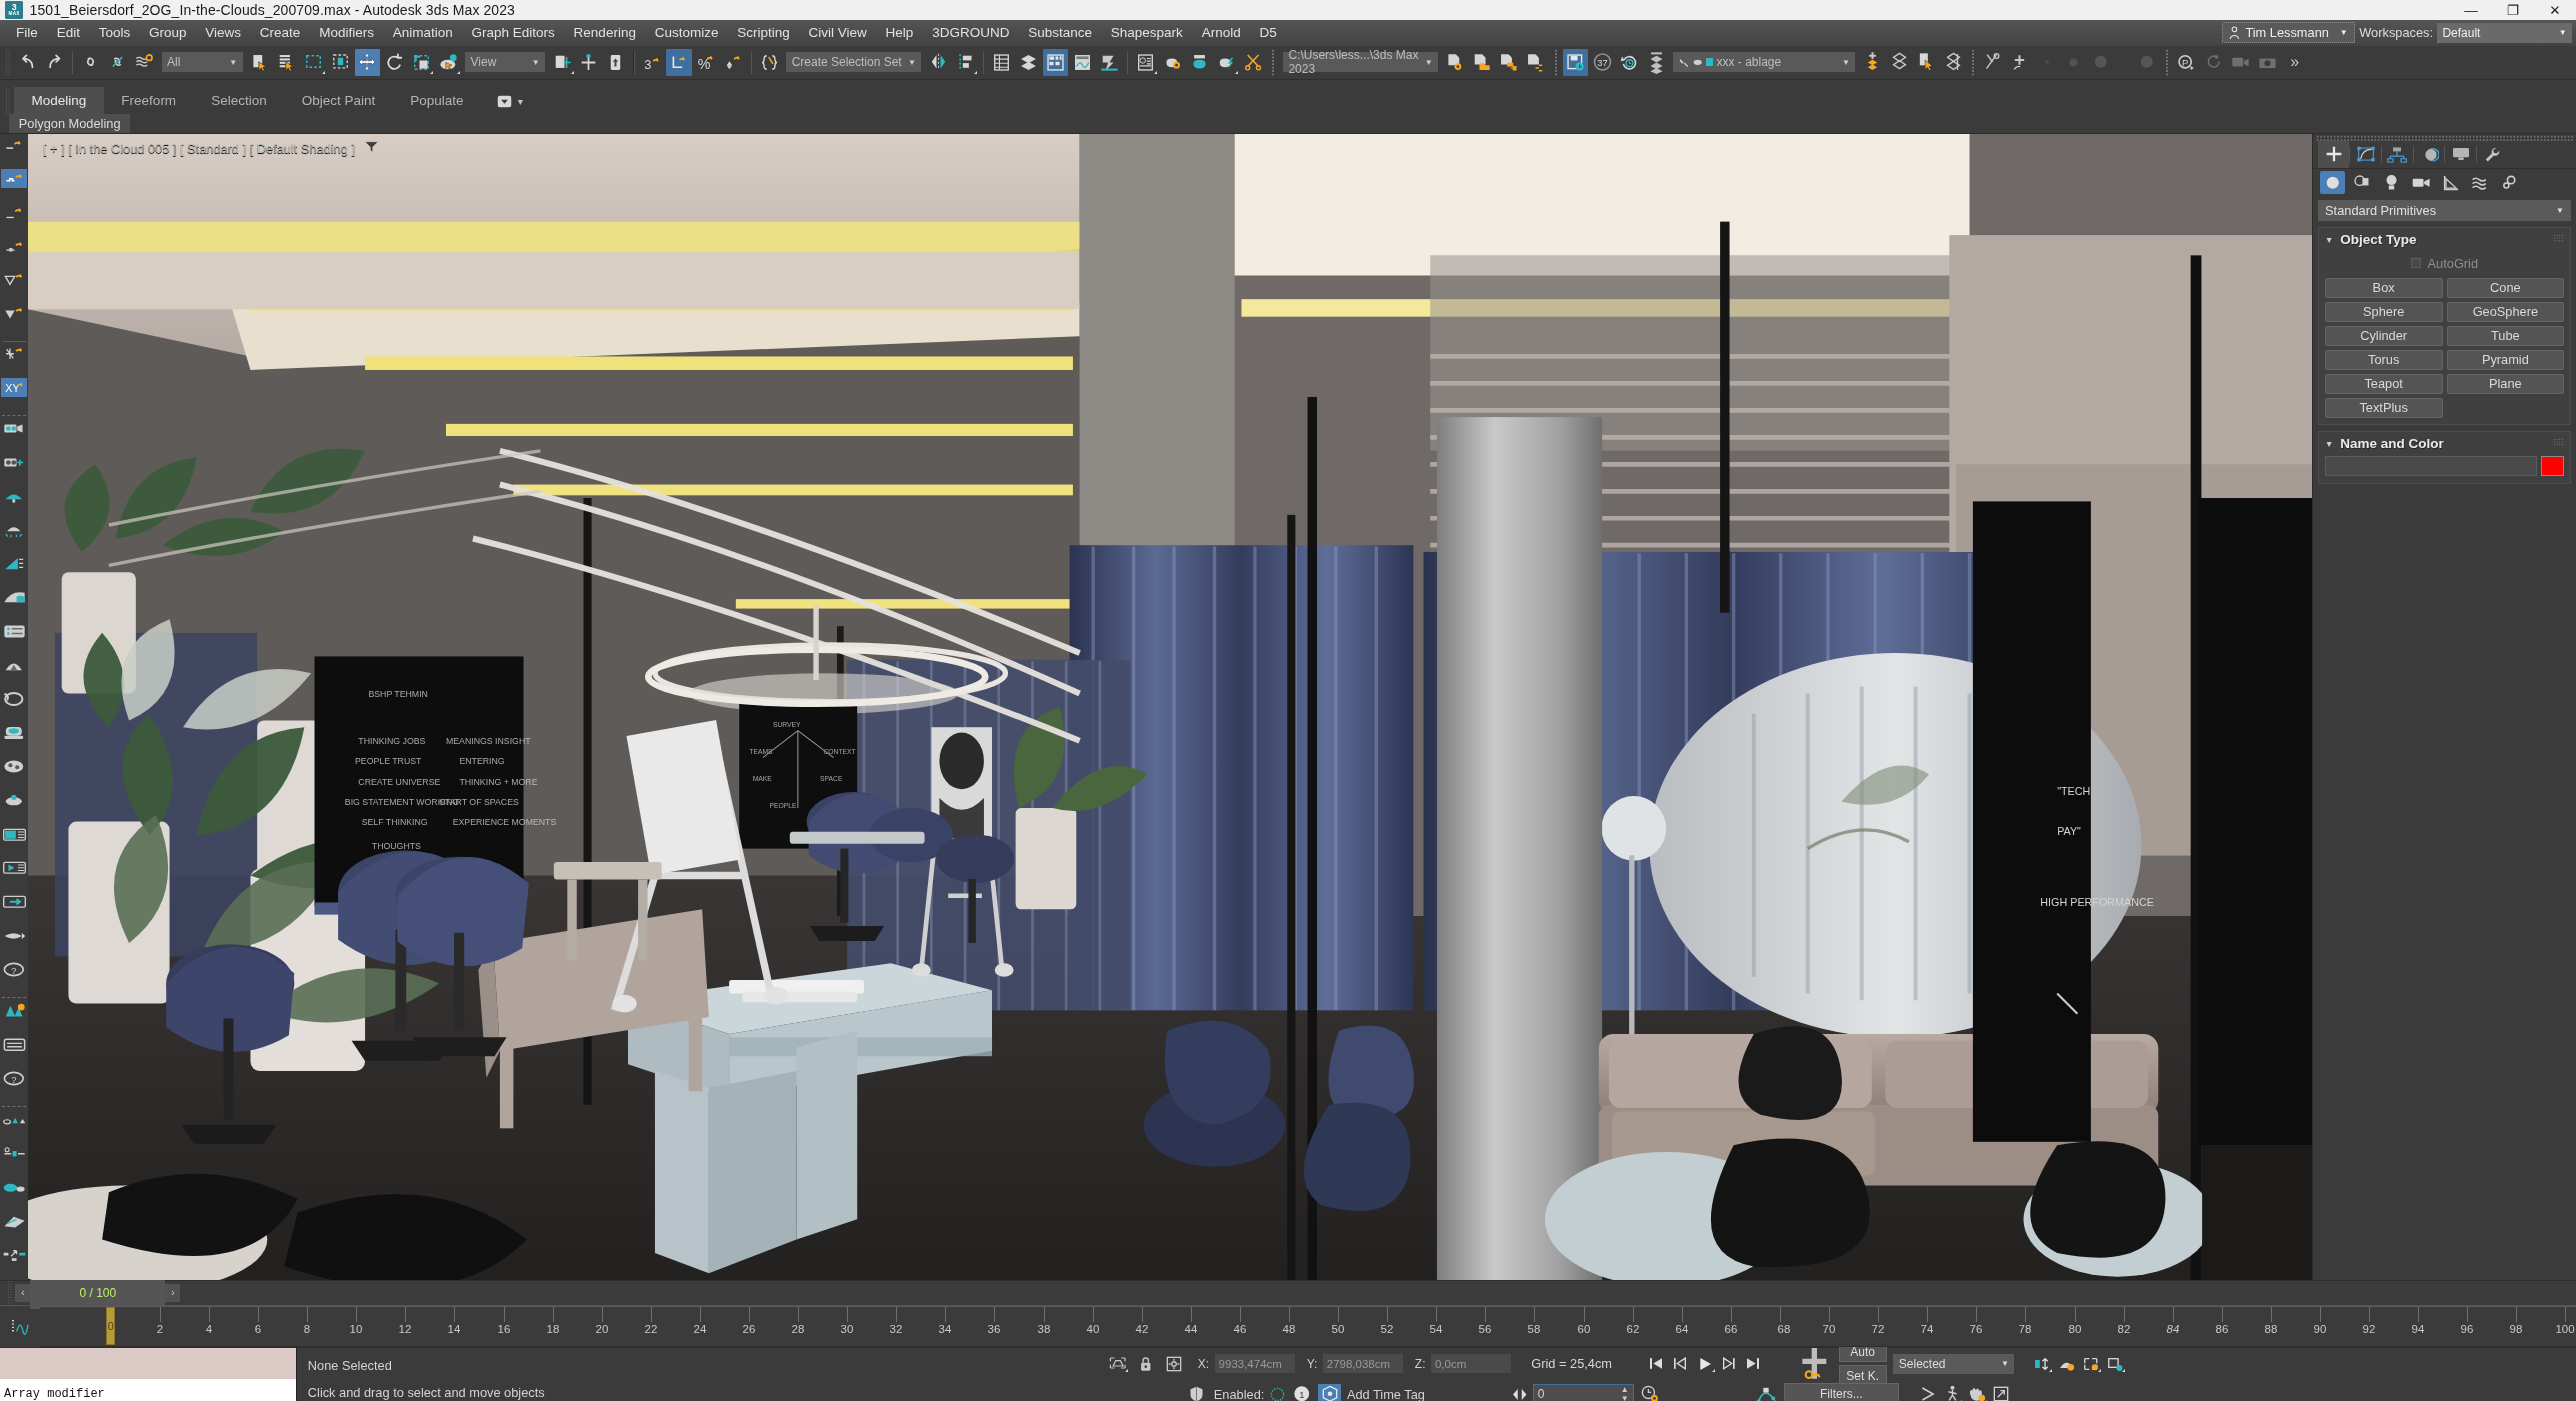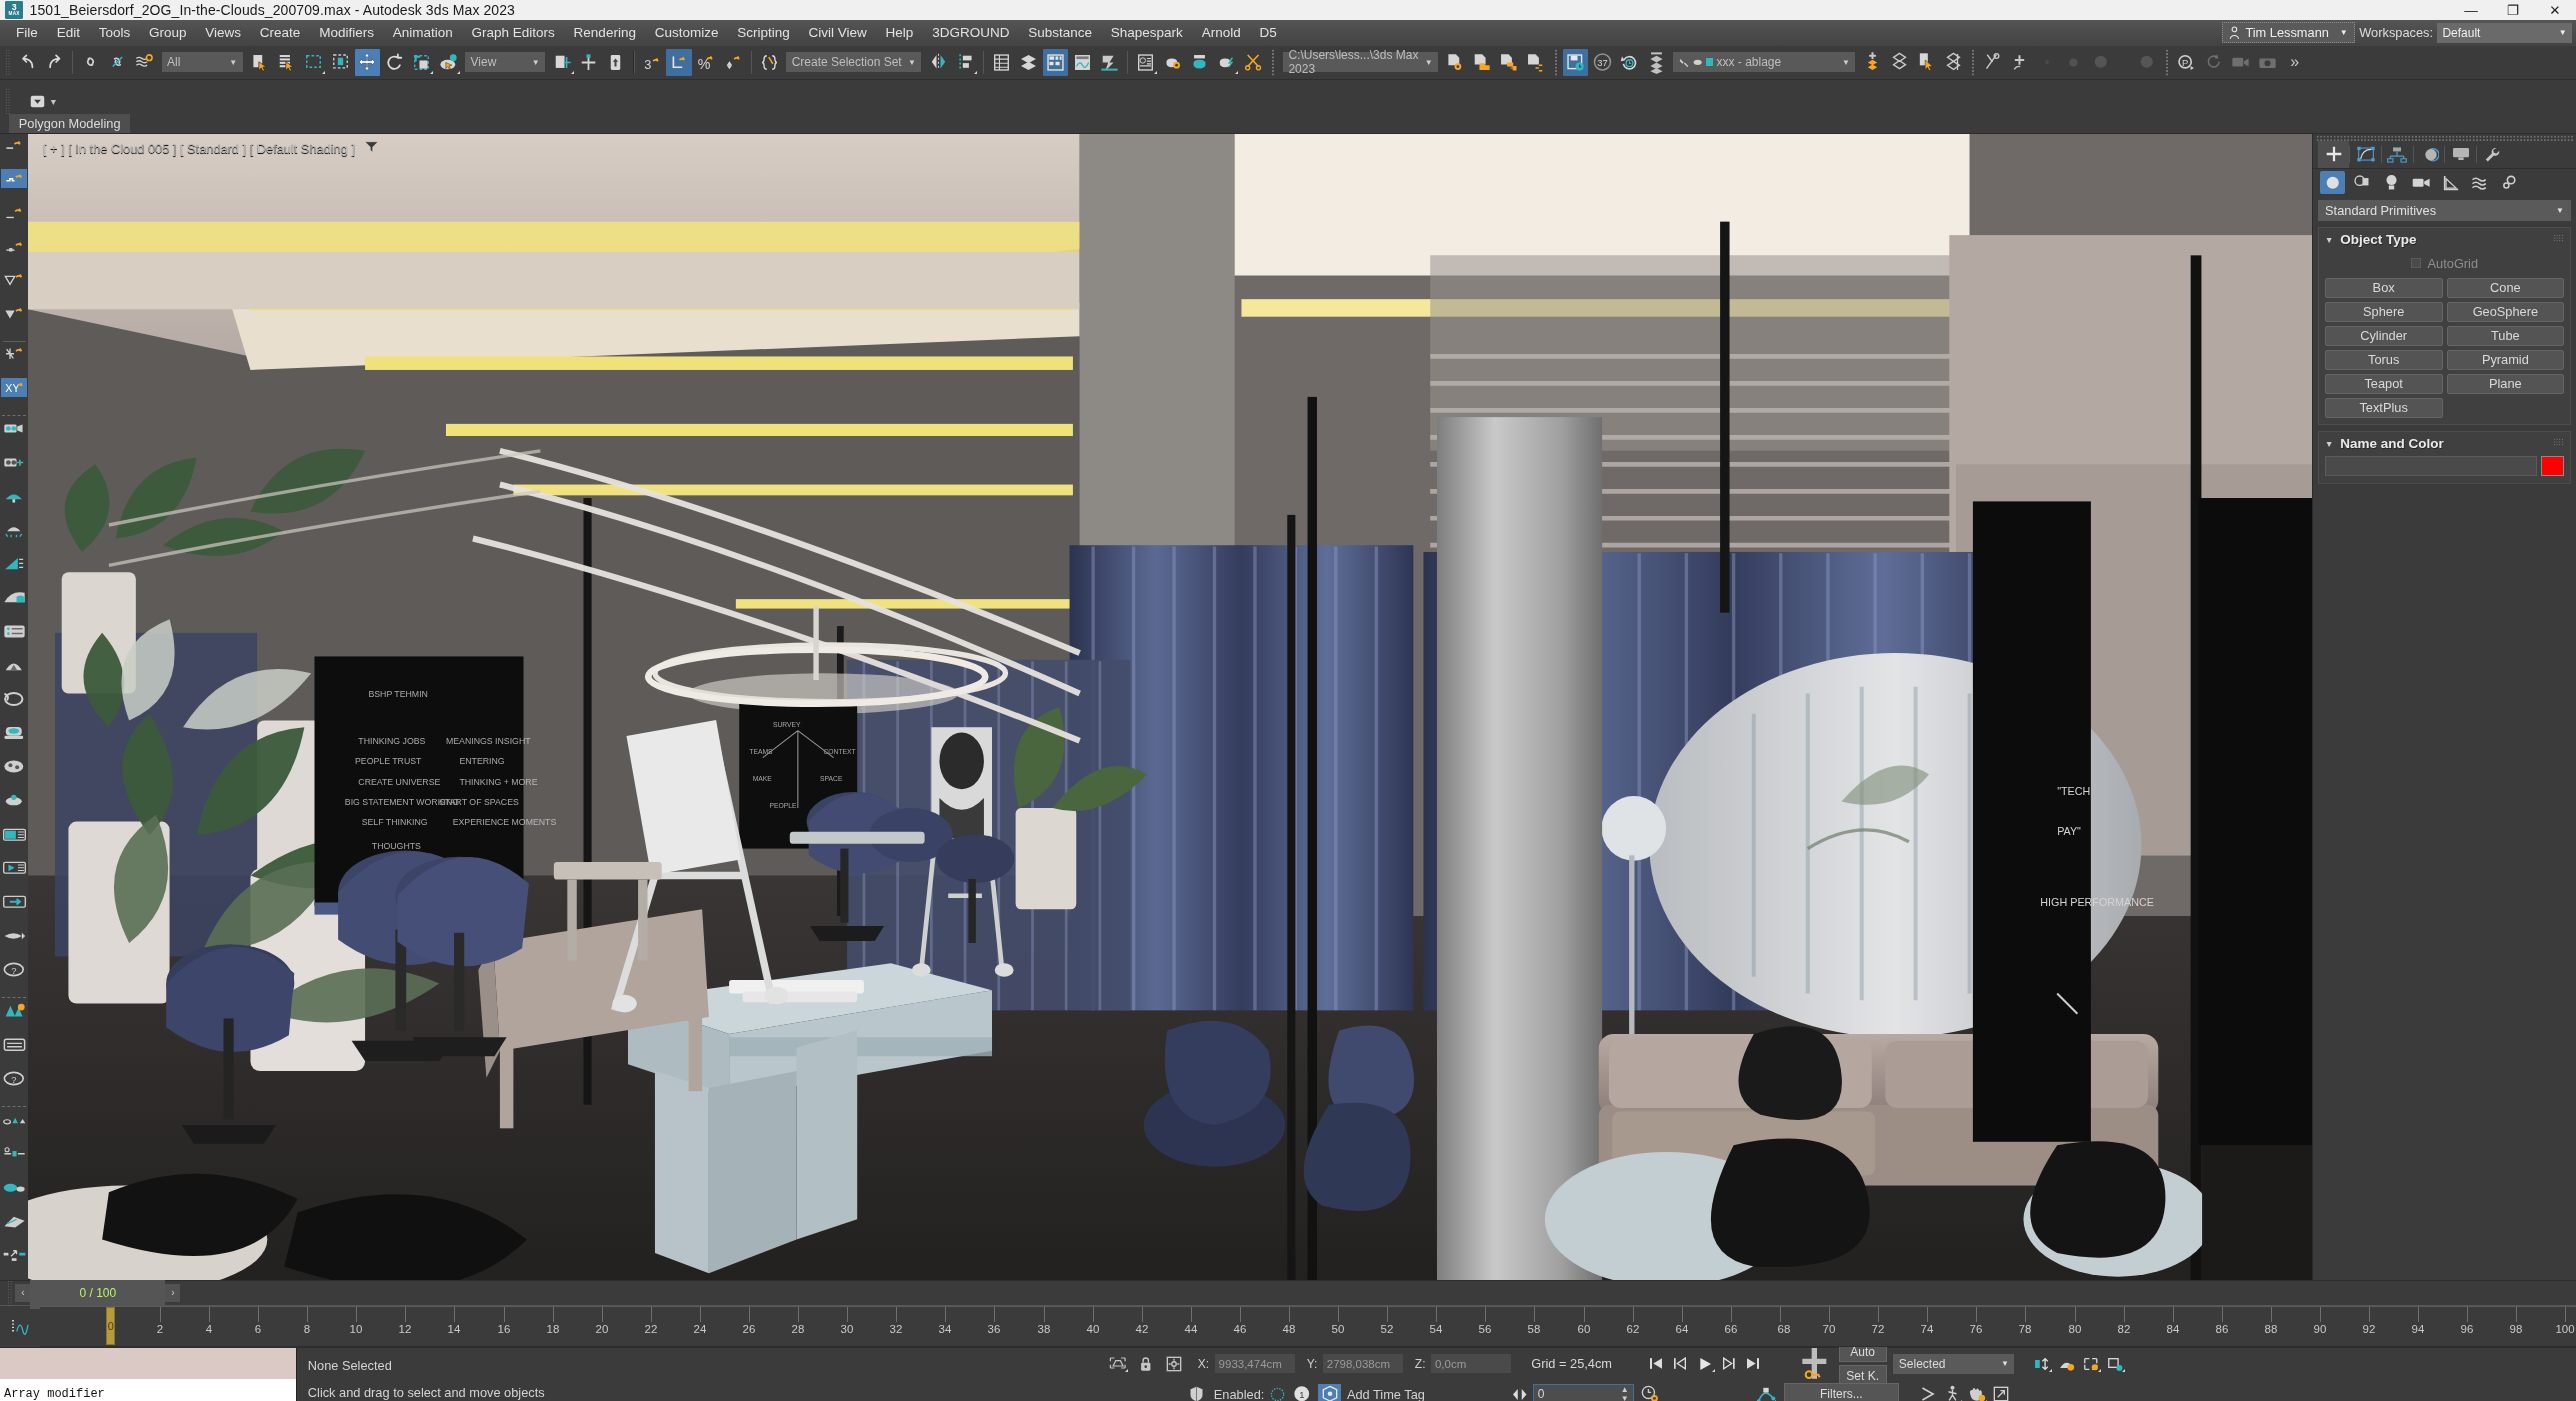--- a/index.html
+++ b/index.html
@@ -649,20 +649,27 @@
       <circle cx="14" cy="12" r="4.5" fill="#3b3b3b"></circle>
     </svg>
     </div>
   <div class="tb-btn">
     <span style="font-size:16px;color:#c6c6c6">»</span>
   </div>
 </div>
 
 <div class="ribbonbar">
   <div class="grip"></div>
+  <div class="ribbon-tabs">
+    <div class="rtab sel">Modeling</div>
+    <div class="rtab">Freeform</div>
+    <div class="rtab">Selection</div>
+    <div class="rtab">Object Paint</div>
+    <div class="rtab">Populate</div>
+  </div>
   <div style="display:flex;align-items:center;gap:4px;margin-left:16px;margin-bottom:4.7px">
     <svg width="15" height="13.5" viewBox="0 0 22 20">
       <rect x="1" y="1" width="20" height="17" rx="3" fill="#d8d8d8"></rect>
       <path d="M6 7 h10 l-5 6z" fill="#3b3b3b"></path>
     </svg>
     <span style="font-size:8.8px;color:#c6c6c6">▼</span>
   </div>
 </div>
 <div class="ribbon-panel">
   <div style="width:9.4px"></div>
@@ -1442,21 +1449,21 @@
       <div class="ticklabel" style="left: 1887px;">74</div>
       <div class="tick" style="left: 1936px;"></div>
       <div class="ticklabel" style="left: 1936px;">76</div>
       <div class="tick" style="left: 1985px;"></div>
       <div class="ticklabel" style="left: 1985px;">78</div>
       <div class="tick" style="left: 2035px;"></div>
       <div class="ticklabel" style="left: 2035px;">80</div>
       <div class="tick" style="left: 2084px;"></div>
       <div class="ticklabel" style="left: 2084px;">82</div>
       <div class="tick" style="left: 2133px;"></div>
-      <div class="ticklabel" style="left: 2133px;">84</div>
+      <div class="ticklabel" style="left: 2133px; font-style: italic;">84</div>
       <div class="tick" style="left: 2182px;"></div>
       <div class="ticklabel" style="left: 2182px;">86</div>
       <div class="tick" style="left: 2231px;"></div>
       <div class="ticklabel" style="left: 2231px;">88</div>
       <div class="tick" style="left: 2280px;"></div>
       <div class="ticklabel" style="left: 2280px;">90</div>
       <div class="tick" style="left: 2329px;"></div>
       <div class="ticklabel" style="left: 2329px;">92</div>
       <div class="tick" style="left: 2378px;"></div>
       <div class="ticklabel" style="left: 2378px;">94</div>

